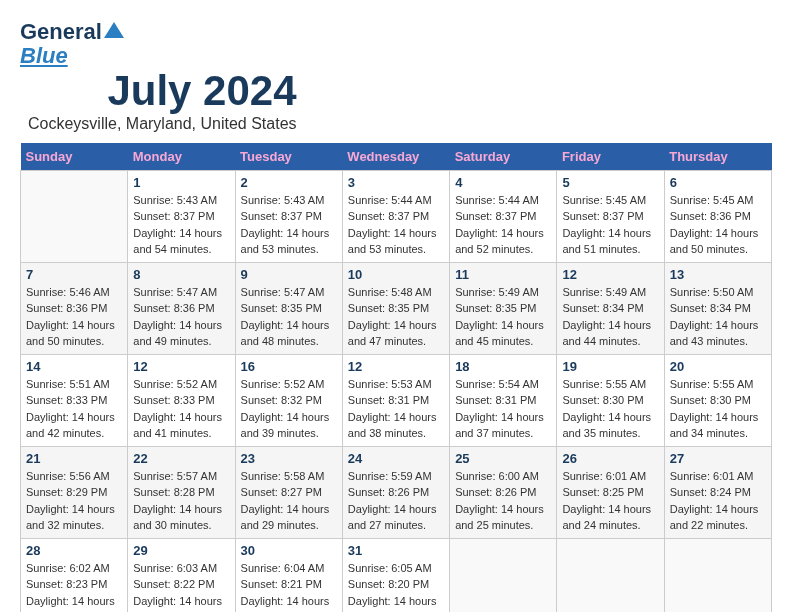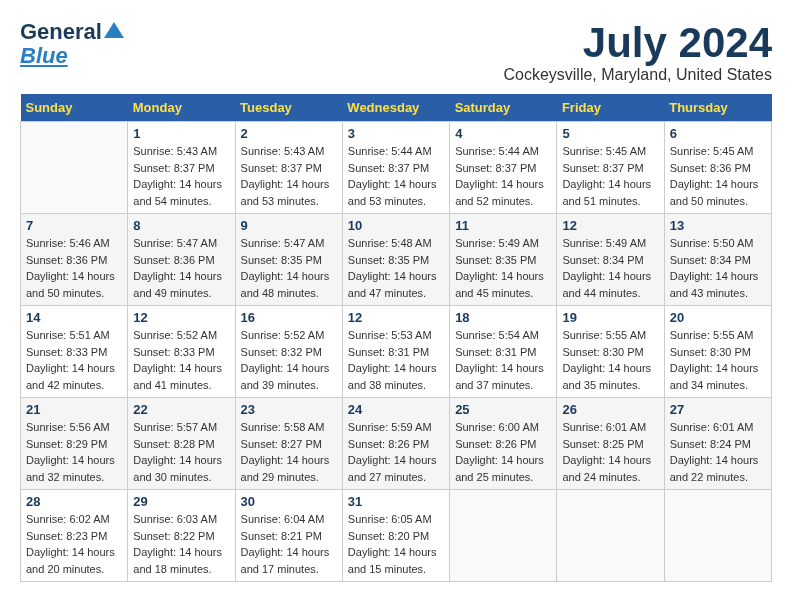--- a/index.html
+++ b/index.html
@@ -8,20 +8,21 @@
       background: #fff;
       width: 792px;
       min-height: 612px;
       padding: 20px;
     }
     .header {
       display: flex;
       justify-content: space-between;
       align-items: flex-start;
       margin-bottom: 10px;
+      flex-direction: column;
     }
     .logo {
       display: flex;
       flex-direction: column;
       align-items: flex-start;
     }
     .logo-text {
       font-size: 22px;
       font-weight: bold;
       color: #1a3a5c;
@@ -39,21 +40,21 @@
       color: #333;
       margin-left: 8px;
     }
     table {
       width: 100%;
       border-collapse: collapse;
       font-size: 10.5px;
     }
     thead tr th {
       background: #2a5fa8;
-      color: #fde047;
+      color: #f9a8d4;
       text-align: left;
       padding: 6px 5px;
       font-size: 13px;
       font-weight: bold;
     }
     tbody tr td {
       border: 1px solid #ccc;
       vertical-align: top;
       padding: 4px 5px;
       min-height: 80px;

